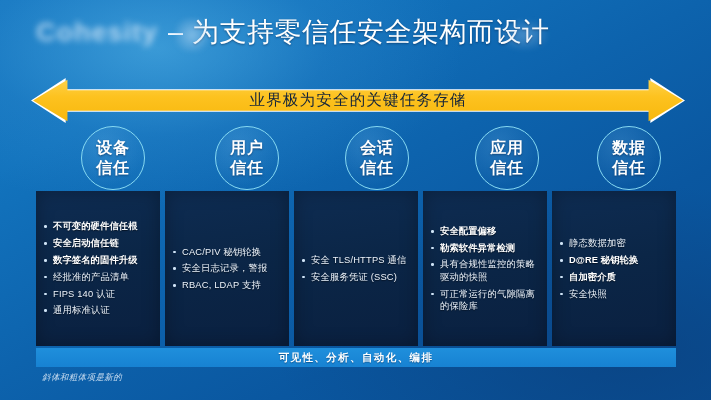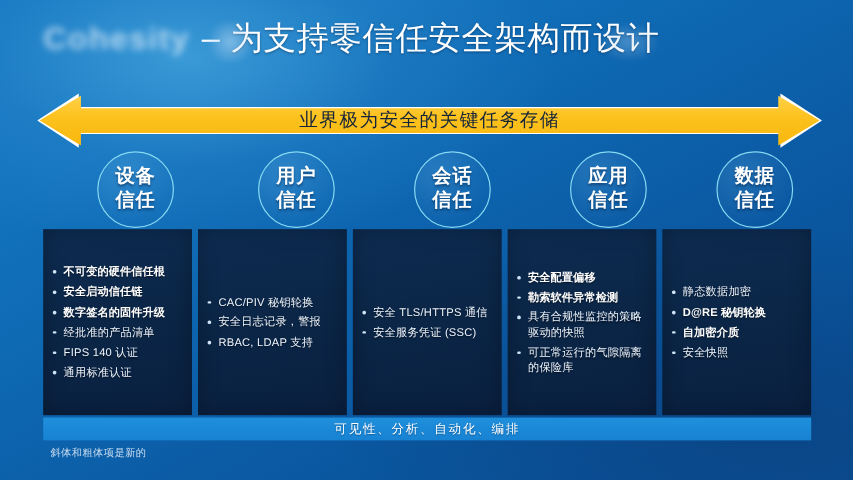--- a/index.html
+++ b/index.html
@@ -193,32 +193,33 @@
     left: 36px;
     top: 348px;
     width: 640px;
     height: 19px;
     background: linear-gradient(180deg, #1f8fdc 0%, #1782d2 100%);
     display: flex;
     align-items: center;
     justify-content: center;
     color: #ffffff;
     font-size: 10.5px;
-    font-weight: normal;
+    font-weight: bold;
     letter-spacing: 1.4px;
     text-shadow: 0 1px 1px rgba(0,30,70,0.45);
   }
 
   
   .footnote {
     position: absolute;
     left: 42px;
     top: 372px;
     color: #dce9f7;
     font-size: 8.5px;
+    font-style: italic;
     letter-spacing: 0.4px;
     opacity: 0.9;
   }
 </style>
 </head>
 <body>
 
 <div id="slide">
 
   <div class="title-row">

